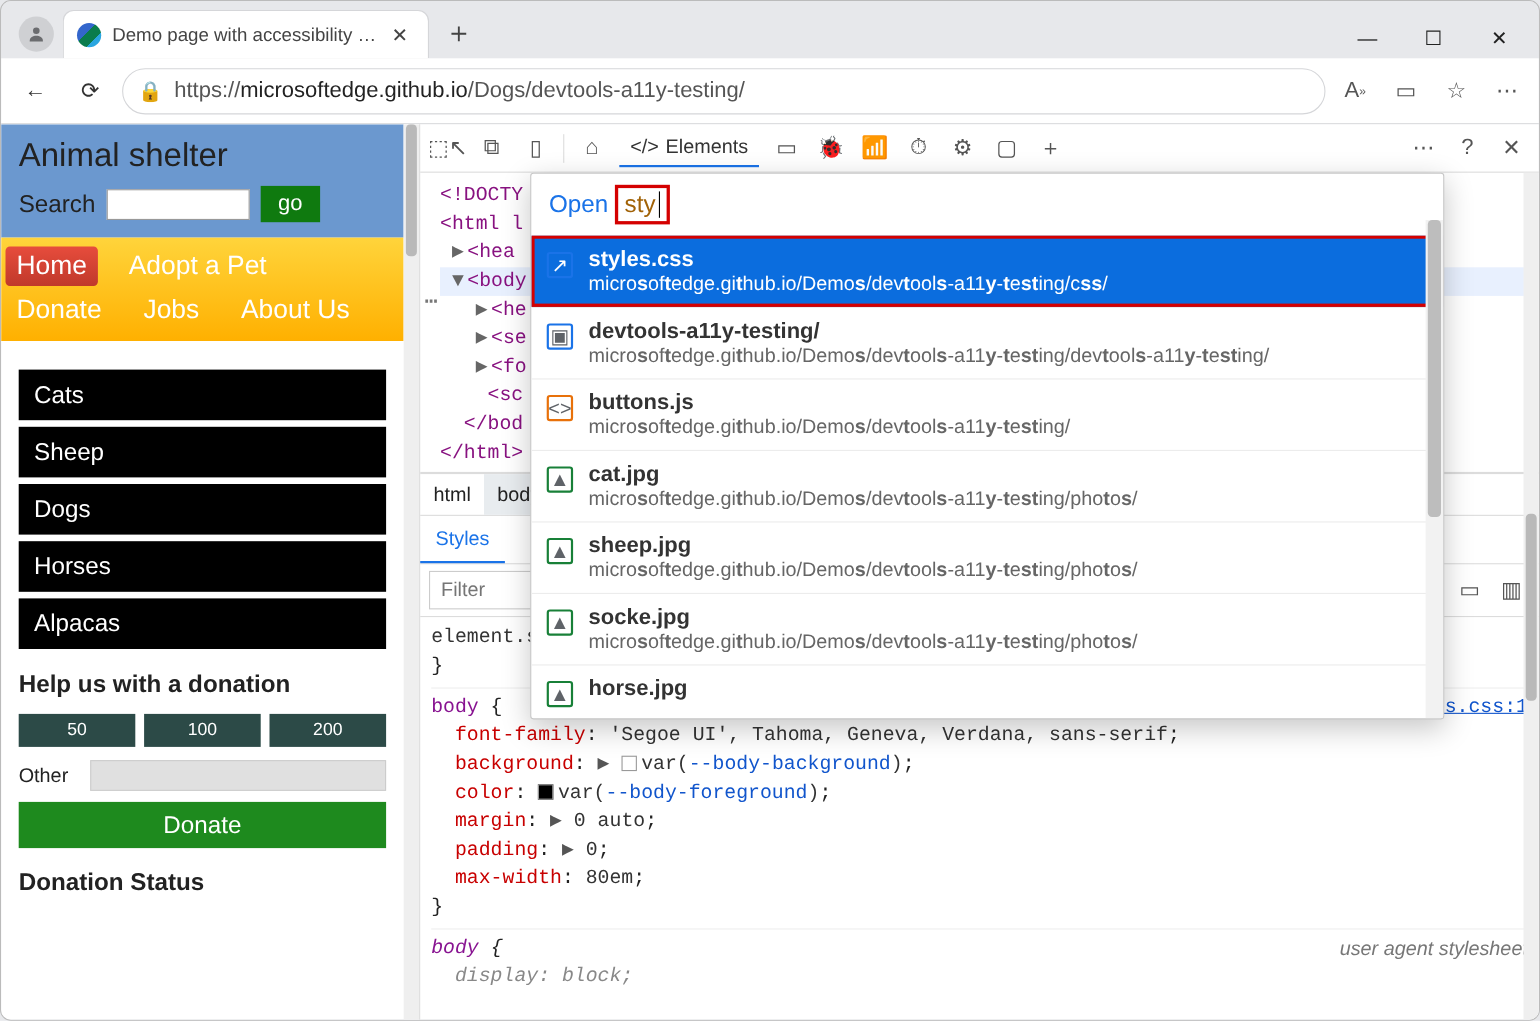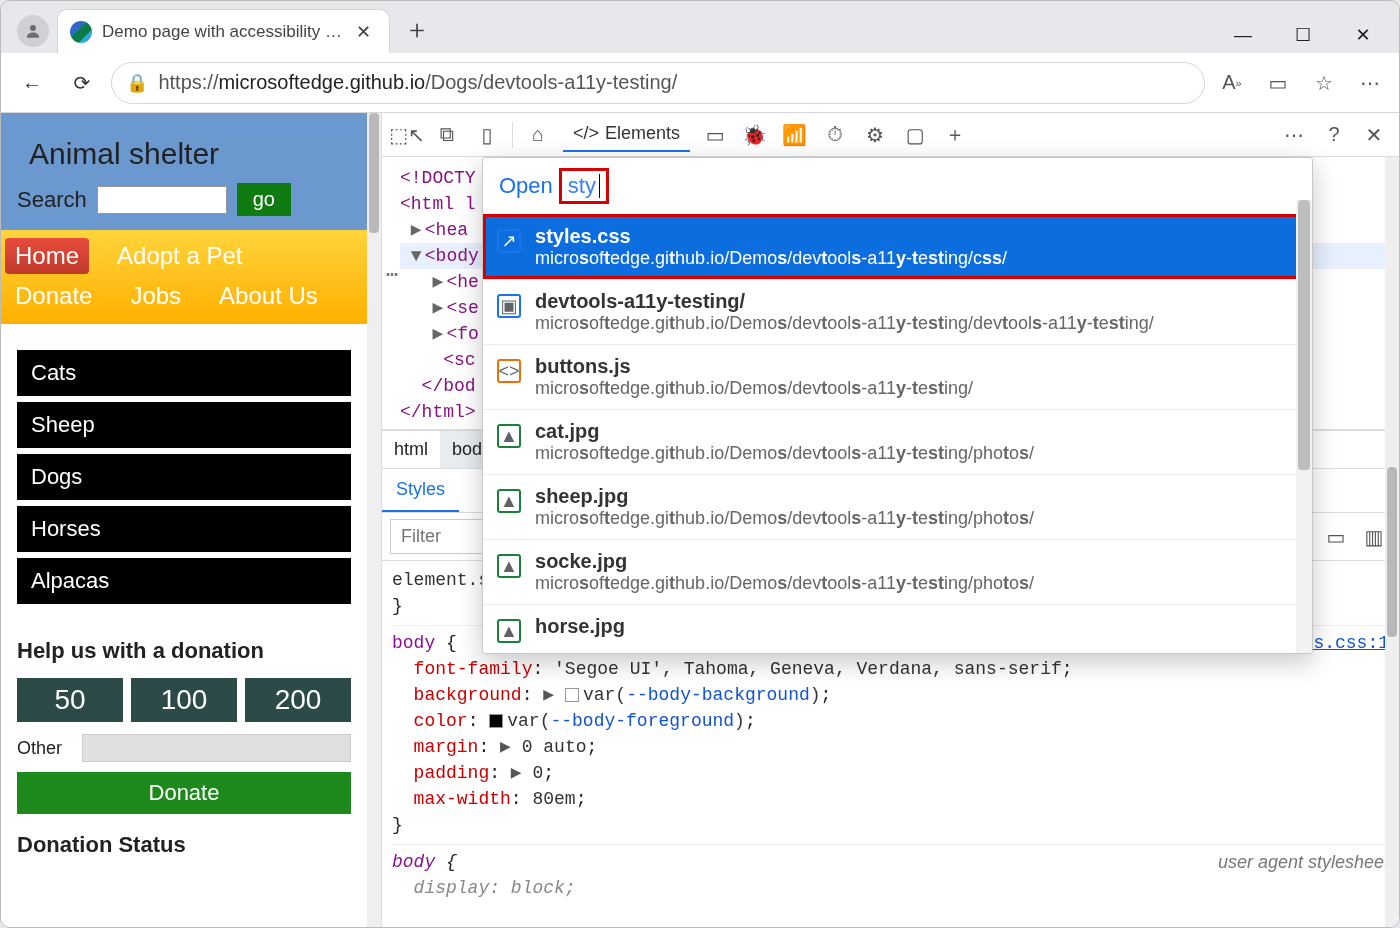--- a/index.html
+++ b/index.html
@@ -91,43 +91,43 @@
   
   .page-frame {
     width:380px; background:#fff; position:relative; overflow:hidden;
   }
   .page-scroll { position:absolute; top:0; bottom:0; left:0; right:14px; overflow:hidden;}
   .page-scrollbar { position:absolute; right:0; top:0; bottom:0; width:14px; background:#efefef;}
   .page-scrollbar .thumb { position:absolute; top:0; height:120px; left:2px; right:2px; background:#b9b9b9; border-radius:4px;}
   .hdr {
     background:#6b98cf; padding:12px 16px 14px 16px;
   }
-  .hdr h1 { margin:12px; font-size:30px; font-weight:400; color:#222;}
+  .hdr h1 { margin:0; font-size:30px; font-weight:400; color:#222;}
   .search-row { display:flex; align-items:center; gap:10px; margin-top:10px;}
   .search-row label { font-size:22px; color:#222;}
   .search-row input { width:130px; height:28px; border:1px solid #999; background:#fff;}
   .go { background:#0f7a0f; color:#fff; border:none; padding:5px 16px; font-size:20px; cursor:pointer;}
   .navbar {
     background:linear-gradient(180deg,#ffd43b,#ffb000);
     padding:8px 4px 10px 4px;
     display:flex; flex-wrap:wrap; gap:4px 18px;
   }
   .navbar a {
     font-size:24px; color:#fff; text-decoration:none; padding:4px 10px;
     font-weight:400;
   }
   .navbar a.home { background:linear-gradient(180deg,#e74c3c,#c0392b); border-radius:4px;}
   .sidelist { padding:26px 16px 0 16px; display:flex; flex-direction:column; gap:6px;}
   .sidelist .cat {
     background:#000000; color:#fff; font-size:22px; padding:10px 14px;
   }
-  .donation { padding:34px 16px 10px 16px;}
+  .donation { padding:19px 16px 10px 16px;}
   .donation h2 { font-size:22px; font-weight:700; margin:0 0 14px 0;}
   .don-row { display:flex; gap:8px; margin-bottom:12px;}
-  .don-btn { flex:1; background:#2c4a47; color:#fff; text-align:center; padding:6px 0; font-size:28px;}
+  .don-btn { flex:1; background:#2c4a47; color:#fff; text-align:center; padding:6px 0; font-size:16px;}
   .other-row { display:flex; align-items:center; gap:20px; margin-bottom:10px;}
   .other-row input { flex:1; height:28px; background:#e0e0e0; border:1px solid #ccc;}
   .donate-btn { width:100%; background:#1e8a1e; color:#fff; text-align:center; padding:8px 0; font-size:22px;}
   .dstatus { font-size:22px; font-weight:700; margin-top:18px;}
   
   .devtools {
     flex:1; background:#fff; position:relative; border-left:1px solid #ddd;
   }
   .dt-toolbar {
     height:44px; border-bottom:1px solid #dcdcdc;
@@ -194,21 +194,21 @@
     box-shadow:0 8px 26px rgba(0,0,0,.22);
     overflow:hidden;
     z-index:5;
   }
   .cmd-head {
     display:flex; align-items:center; padding:10px 16px;
     gap:6px; font-size:22px;
   }
   .cmd-head .open-lbl { color:var(--devtools-blue);}
   .cmd-head .query-box {
-    border:3px solid #d40000; padding:2px 10px 2px 6px; font-size:22px; color:#3b82f6;
+    border:3px solid #d40000; padding:2px 10px 2px 6px; font-size:22px; color:#a16207;
     position:relative;
   }
   .cmd-head .query-box::after {
     content:""; position:absolute; right:6px; top:3px; bottom:3px; width:1px; background:#000;
   }
   .cmd-list { max-height:520px; overflow:hidden; position:relative;}
   .cmd-item {
     display:flex; align-items:flex-start; gap:14px;
     padding:10px 16px 10px 14px; border-top:1px solid #ececec;
     font-size:20px; cursor:pointer;

